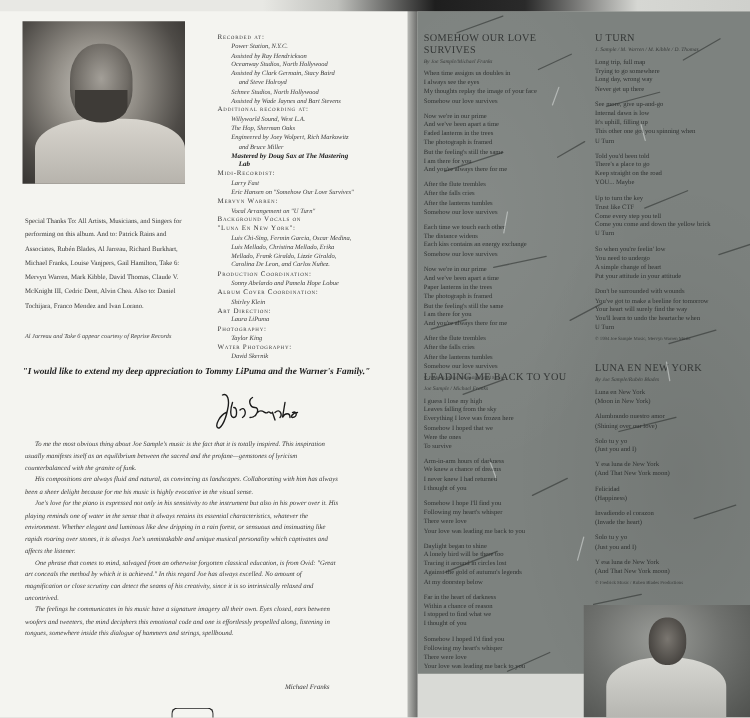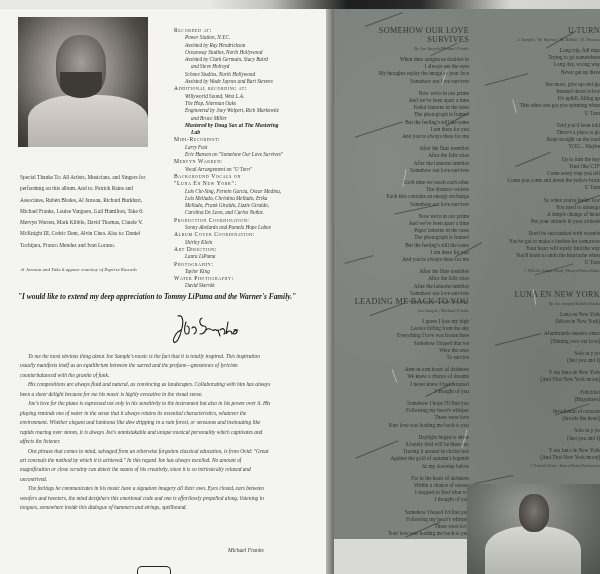--- a/index.html
+++ b/index.html
@@ -84,21 +84,20 @@
   }
 
   
   .right-page {
     position: absolute; left: 334px; top: 9px; width: 266px; height: 530px;
     background:
       radial-gradient(ellipse at 20% 30%, rgba(255,255,255,0.06) 0%, rgba(0,0,0,0) 40%),
       radial-gradient(ellipse at 80% 70%, rgba(0,0,0,0.08) 0%, rgba(0,0,0,0) 45%),
       #7d827f;
     overflow: hidden;
-    text-align: right;
   }
   .fiber {
     position: absolute; height: 1.4px; background: rgba(40,44,42,0.55); border-radius: 1px;
   }
   .fiber.light { background: rgba(220,224,222,0.55); width: 1.4px; }
 
   .song { position: absolute; color: #2c2f2e; }
   .song .title {
     font-size: 8.2px; letter-spacing: 0.3px; color: #333635; text-transform: uppercase;
   }

